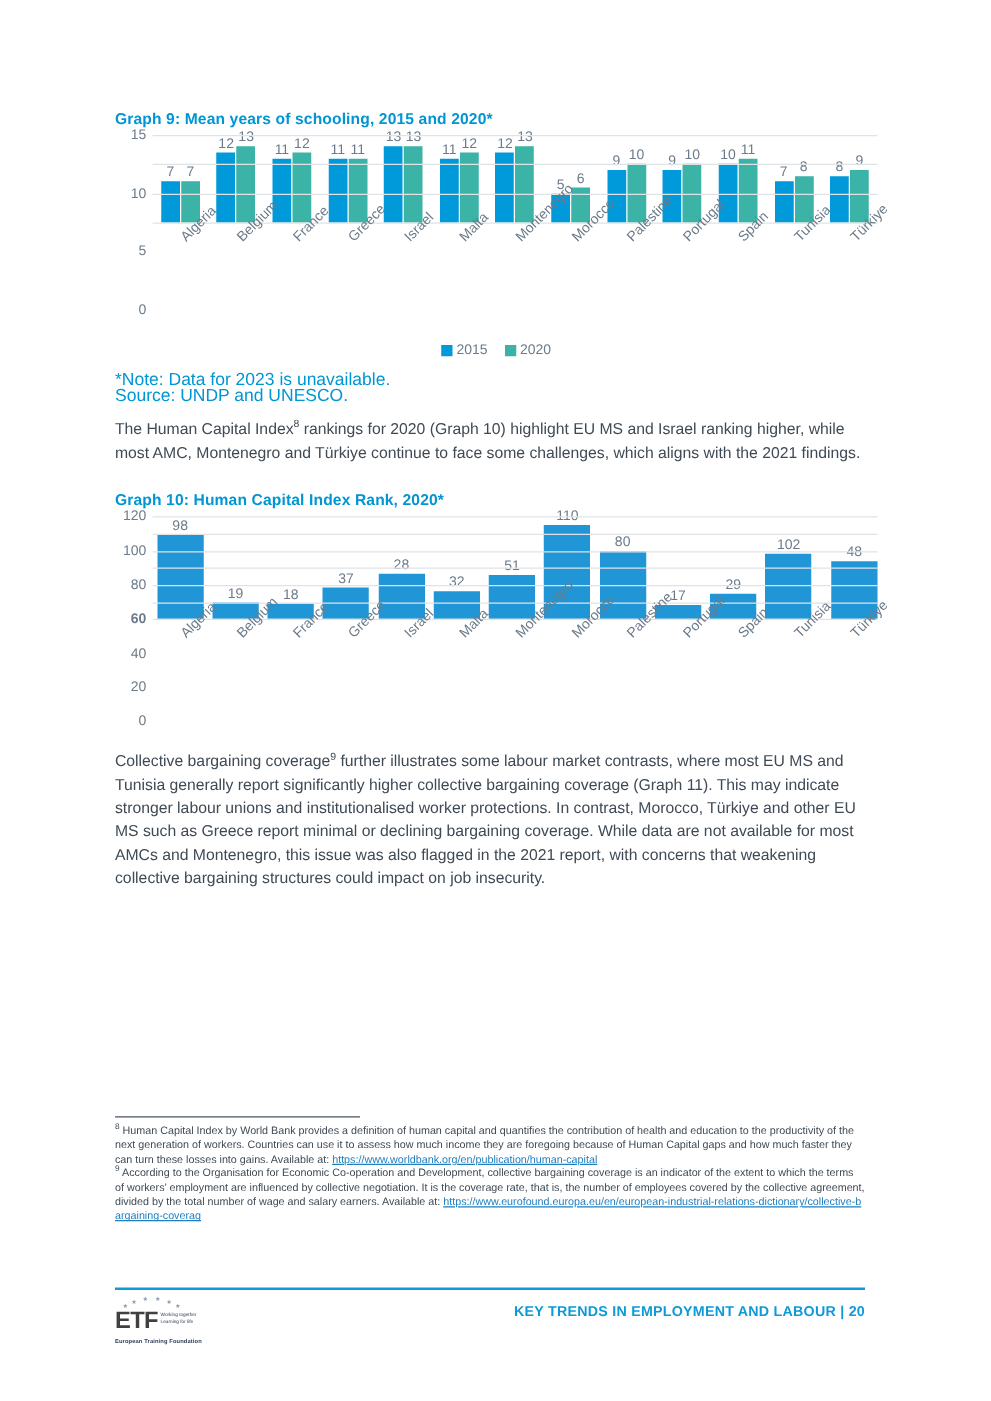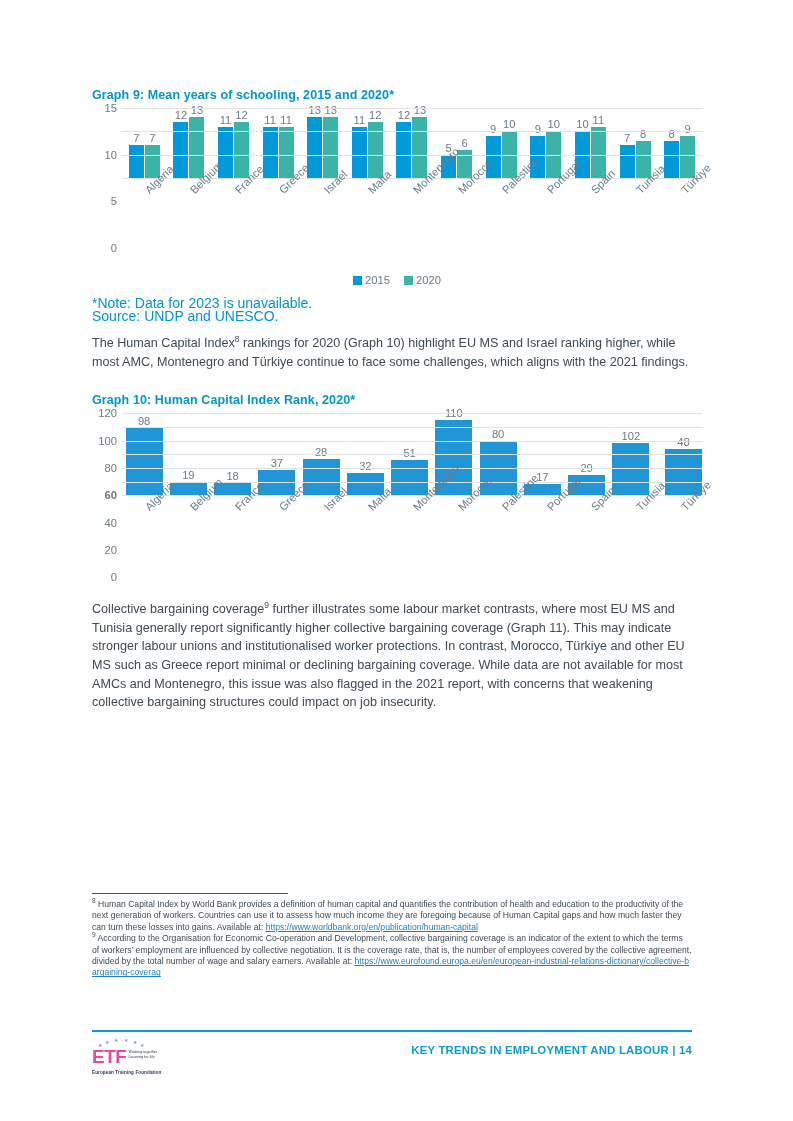--- a/index.html
+++ b/index.html
@@ -206,21 +206,21 @@
     color: #8d99b5;
     font-style: normal;
     font-size: 5px;
     line-height: 5px;
   }
   .logo .etf {
     font-family: "Liberation Sans", sans-serif;
     font-weight: bold;
     font-size: 19px;
     letter-spacing: -0.5px;
-    color: #ec4899;
+    color: #404040;
     line-height: 19px;
     display: inline-block;
   }
   .logo .tagline {
     display: inline-block;
     vertical-align: top;
     margin-left: 2px;
     margin-top: 3px;
     font-size: 3.8px;
     line-height: 5px;
@@ -590,16 +590,16 @@
         <i style="left:18px; top:0px;">★</i>
         <i style="left:28px; top:0px;">★</i>
         <i style="left:37px; top:2px;">★</i>
         <i style="left:44px; top:5px;">★</i>
       </div>
       <div>
         <span class="etf">ETF</span><span class="tagline"><span>Working together</span><br><span>Learning for life</span></span>
       </div>
       <div class="org">European Training Foundation</div>
     </div>
-    <div class="footer-title">KEY TRENDS IN EMPLOYMENT AND LABOUR | 14</div>
+    <div class="footer-title">KEY TRENDS IN EMPLOYMENT AND LABOUR | 20</div>
   </div>
 
 </div>
 
 </body></html>

